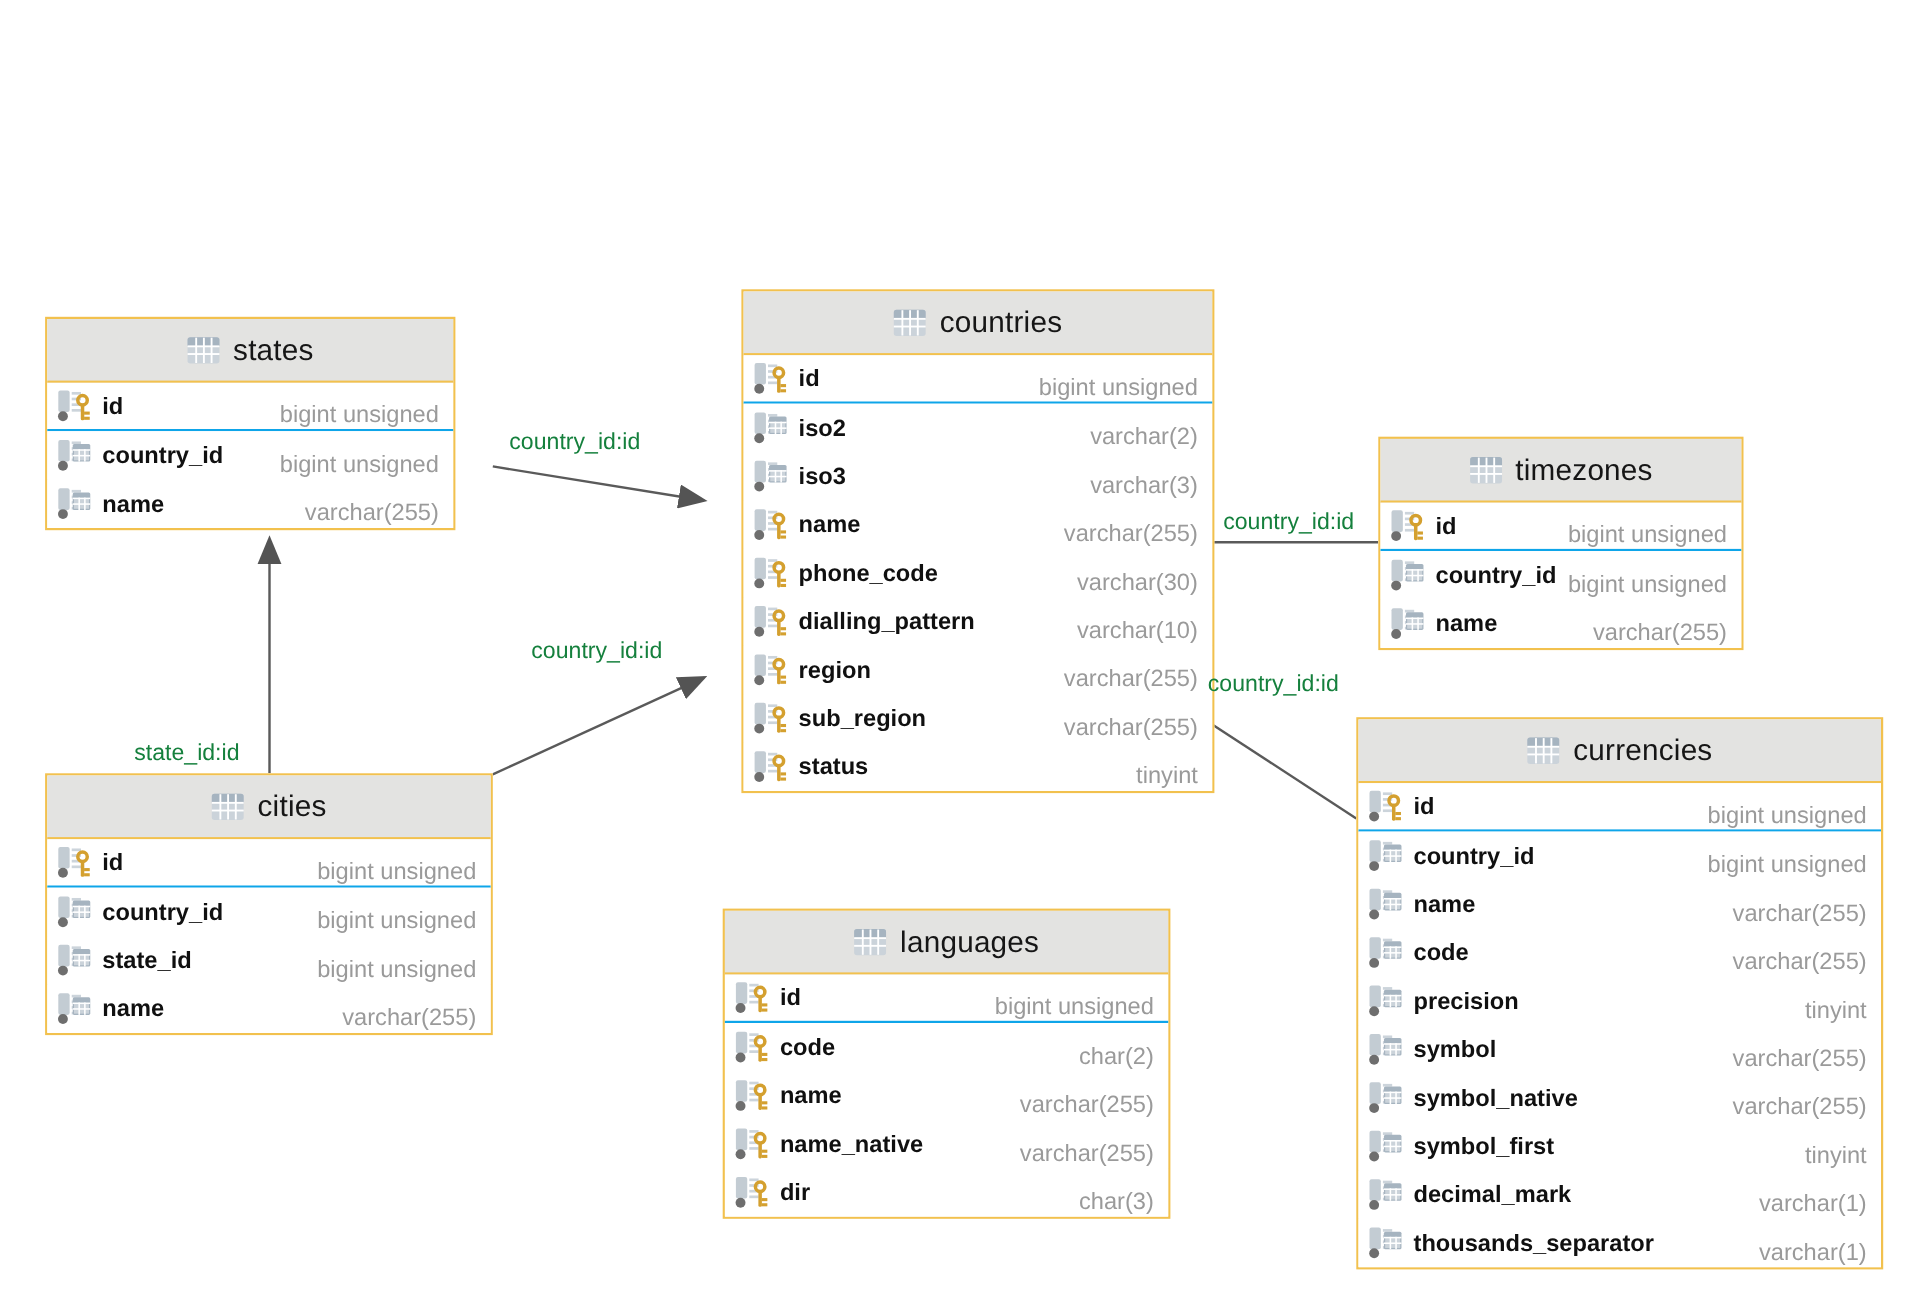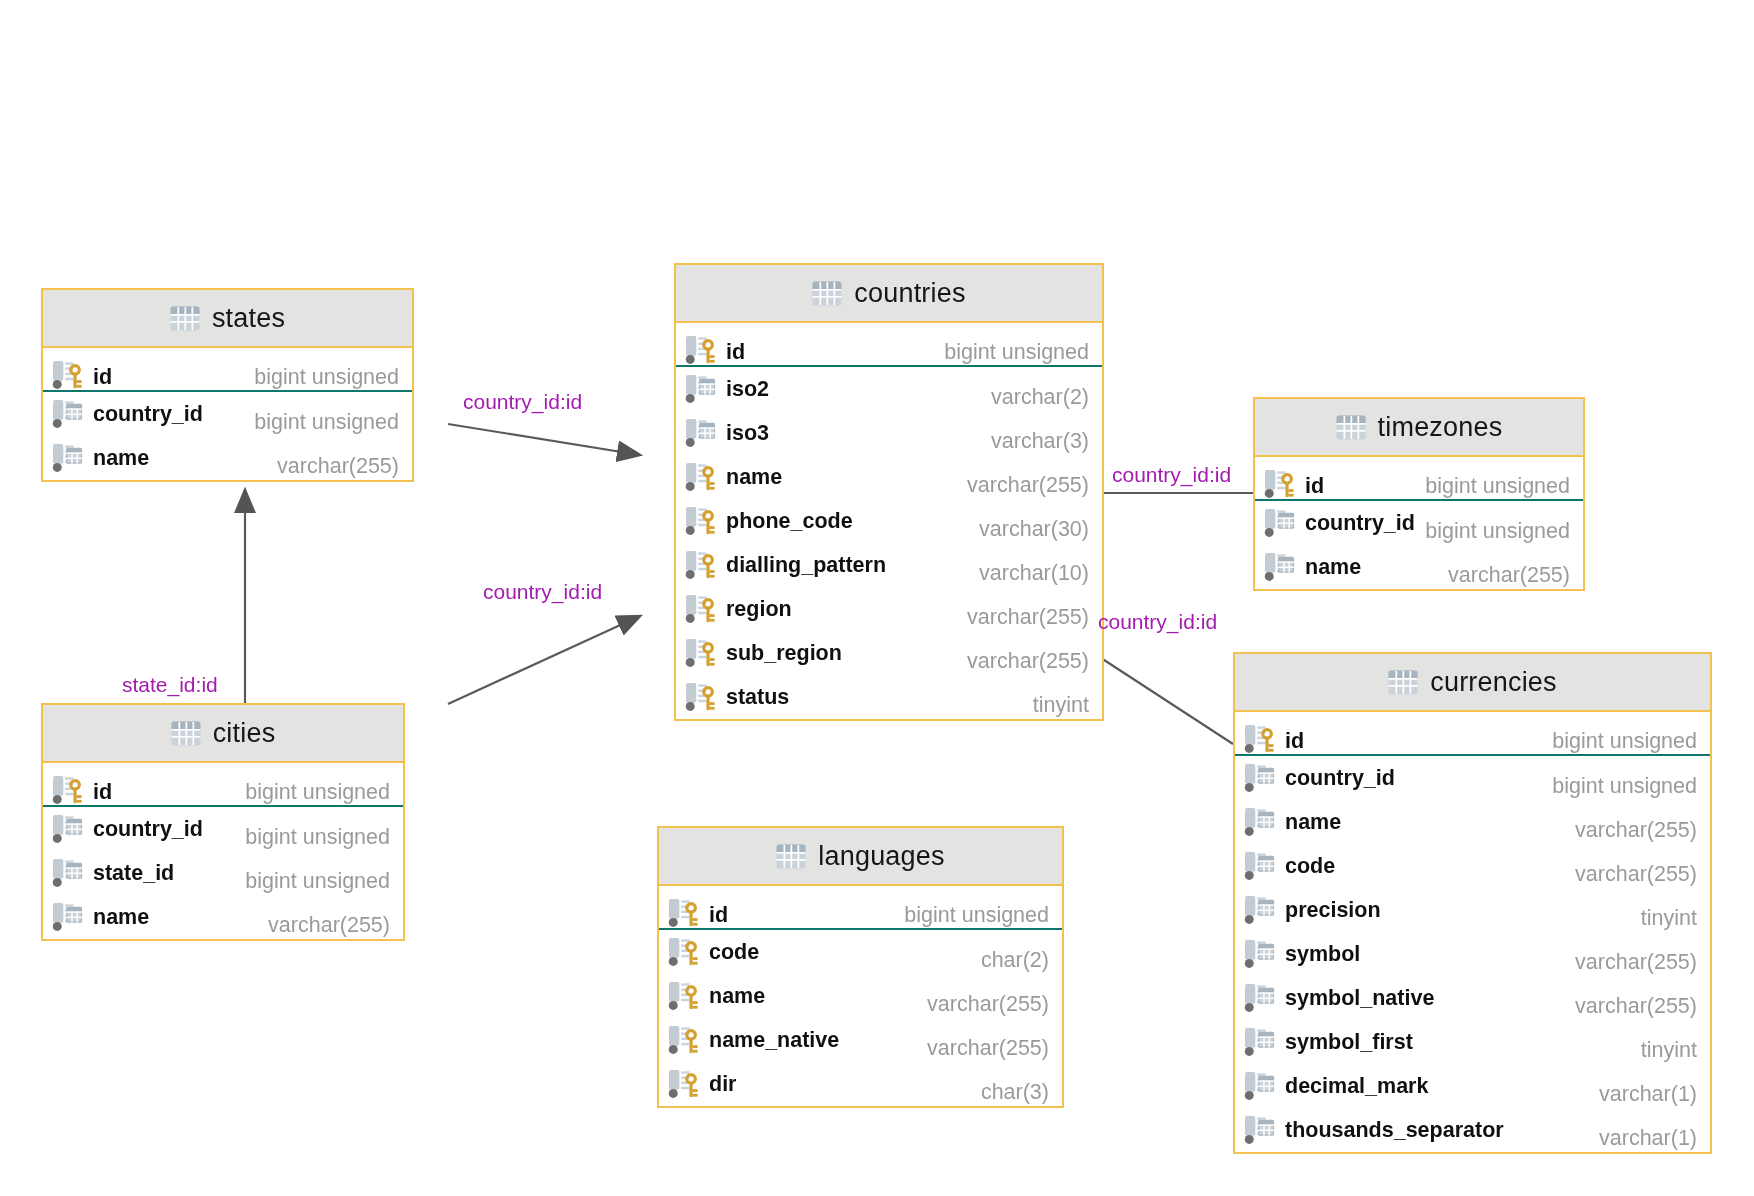--- a/index.html
+++ b/index.html
@@ -6,24 +6,24 @@
   html,body { background:#ffffff; }
   body { font-family:"Liberation Sans","DejaVu Sans",sans-serif; }
   #canvas { position:relative; width:1754px; height:1196px; background:#ffffff; overflow:hidden; }
   #relations { position:absolute; left:0; top:0; width:1754px; height:1196px; pointer-events:none; }
   .tbl { position:absolute; background:#ffffff; border:2px solid #f2c14e; }
   .thead { height:58px; background:#e3e3e1; border-bottom:2px solid #f2c14e;
            display:flex; align-items:center; justify-content:center; gap:12px; }
   .ttitle { font-size:27px; color:#161616; letter-spacing:0.2px; }
   .ticon, .ficon { display:inline-flex; align-items:center; flex:0 0 auto; }
   .frow { height:44px; display:flex; align-items:center; gap:9px; padding:0 13px 0 9px; background:#ffffff; }
-  .frow.pk { border-bottom:2px solid #0f766e;align-items:flex-end; }
+  .frow.pk { border-bottom:2px solid #0ea5e9; }
   .fname { font-size:21.5px; font-weight:700; color:#101010; white-space:nowrap; }
   .ftype { margin-left:auto; font-size:21.5px; color:#9a9a9a; white-space:nowrap;margin-top:16px; }
-  .rlabel { position:absolute; font-size:21px; color:#a21caf; white-space:nowrap; }
+  .rlabel { position:absolute; font-size:21px; color:#15803d; white-space:nowrap; }
   .rel { stroke:#5a5a5a; stroke-width:2.2; }
 </style>
 </head>
 <body>
 
 <div id="canvas">
   <svg id="relations">
     <defs>
       <marker id="arrowhead" viewBox="0 0 12 10" refX="10.5" refY="5" markerWidth="12" markerHeight="10" orient="auto">
         <path d="M0,0 L12,5 L0,10 Z" fill="#545454"></path>
@@ -406,21 +406,21 @@
               <rect x="15" y="15.5" width="17" height="1.5"></rect>
               <rect x="20.5" y="10" width="1.5" height="12"></rect>
               <rect x="26" y="10" width="1.5" height="12"></rect>
             </g>
           </svg>
         </span>
         <span class="fname">name</span>
         <span class="ftype">varchar(255)</span>
       </div>
     </div>
-    <div class="tbl" style="left: 41px; top: 703px; width: 364px;">
+    <div class="tbl" style="left: 41px; top: 703px; width: 407px;">
       <div class="thead">
         <span class="ticon">
           <svg width="30" height="25" viewBox="0 0 30 25">
             <rect x="0.5" y="0.5" width="29" height="24" rx="2.5" fill="#cbd3da"></rect>
             <path d="M0.5,3 a2.5,2.5 0 0 1 2.5,-2.5 h24 a2.5,2.5 0 0 1 2.5,2.5 v5.5 h-29 z" fill="#a6b4c0"></path>
             <g fill="#ffffff">
               <rect x="0.5" y="8" width="29" height="1.7"></rect>
               <rect x="0.5" y="15" width="29" height="1.7"></rect>
               <rect x="7.5" y="1" width="1.7" height="23"></rect>
               <rect x="14.5" y="1" width="1.7" height="23"></rect>

